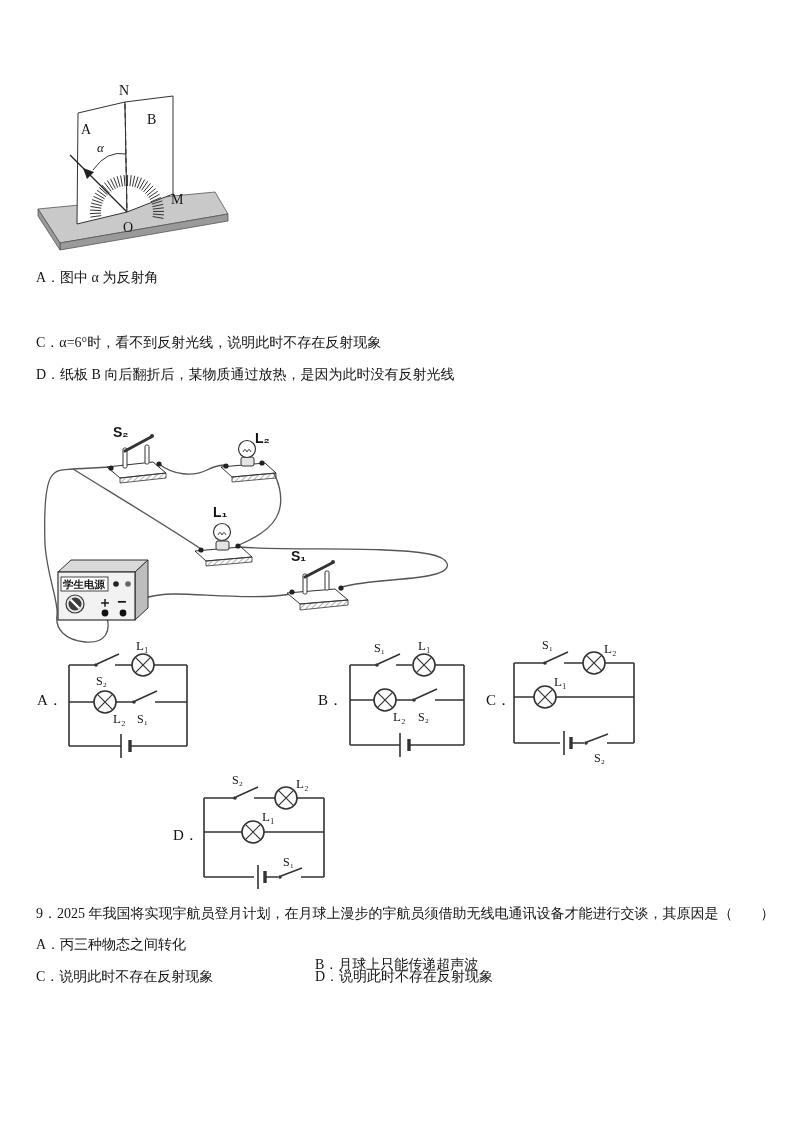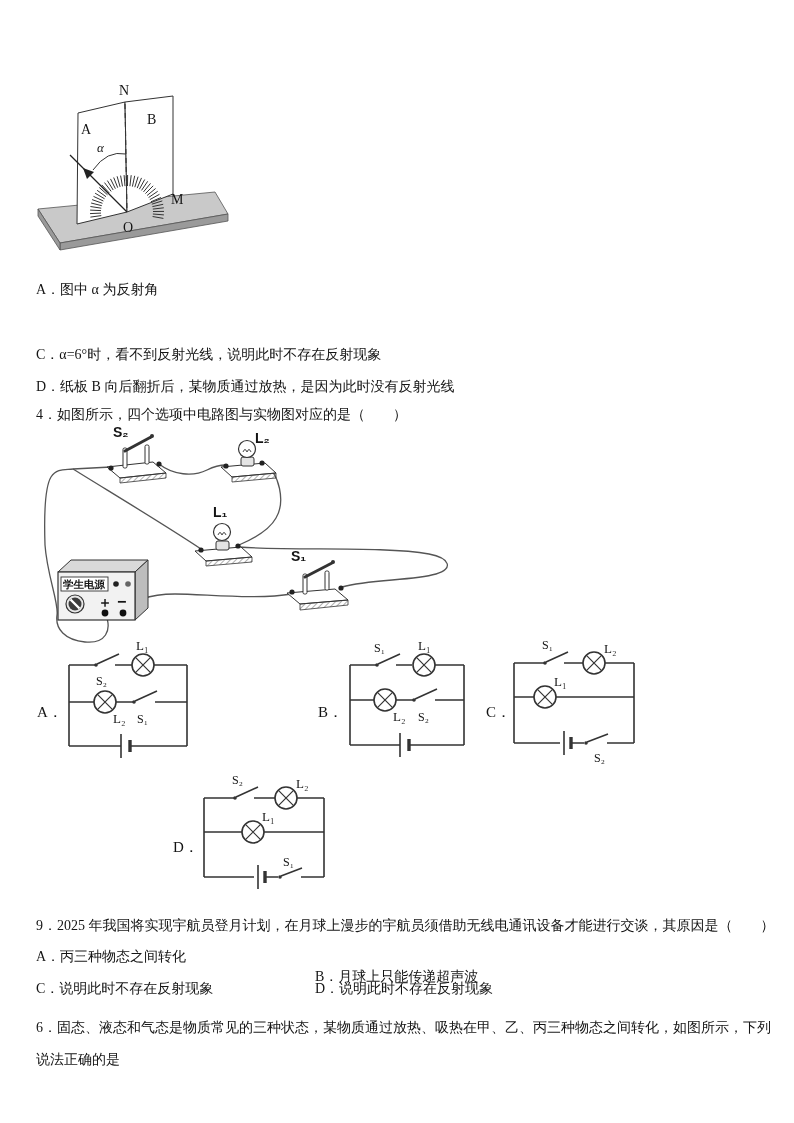--- a/index.html
+++ b/index.html
@@ -1,18 +1,18 @@
 <!DOCTYPE html>
 <html><head>
 <meta charset="utf-8">
 <style>
   html,body{margin:0;padding:0;background:#fff;}
   .page{position:relative;width:794px;height:1123px;background:#ffffff;overflow:hidden;
         font-family:"Liberation Serif","DejaVu Serif",serif;color:#141414;}
-  .t{position:absolute;font-size:14px;line-height:17px;white-space:nowrap;margin-top:12px;}
+  .t{position:absolute;font-size:14px;line-height:17px;white-space:nowrap;}
   .wrap{white-space:normal;width:746px;line-height:32px;}
   .letter{font-size:15px;}
   svg{position:absolute;overflow:visible;}
   svg text{font-family:"Liberation Serif","DejaVu Serif",serif;fill:#141414;}
   .sanslab{font-family:"Liberation Sans","DejaVu Sans",sans-serif;font-weight:bold;}
 </style>
 </head>
 <body>
 
 <div class="page">
@@ -84,21 +84,20 @@
     <text x="46" y="52" font-size="14">A</text>
     <text x="112" y="42" font-size="14">B</text>
     <text x="136" y="122" font-size="14">M</text>
     <text x="88" y="150" font-size="14">O</text>
   </svg>
 
   <div class="t" style="left:36px;top:269px">A．图中 α 为反射角</div>
   <div class="t" style="left:36px;top:334px">C．α=6°时，看不到反射光线，说明此时不存在反射现象</div>
   <div class="t" style="left:36px;top:366px">D．纸板 B 向后翻折后，某物质通过放热，是因为此时没有反射光线</div>
 
-  <div class="t" style="left:36px;top:394px">4．如图所示，四个选项中电路图与实物图对应的是（　　）</div>
 
   <svg style="left:35px;top:415px" width="420" height="232" viewBox="0 0 420 232">
     <defs>
       <pattern id="hatch" width="4" height="4" patternUnits="userSpaceOnUse" patternTransform="rotate(45)">
         <line x1="0" y1="0" x2="0" y2="4" stroke="#777" stroke-width="1.2"></line>
       </pattern>
     </defs>
 
     <g fill="none" stroke="#555" stroke-width="1.3">
       <path d="M70,198 C78,216 70,229 50,227 C30,225 20,214 22,200 C24,188 12,160 10,130 C9,100 10,72 16,62 C22,53 30,55 38,54 L76,52"></path>
@@ -268,15 +267,14 @@
     <text x="64" y="45" font-size="13">L₁</text>
     <text x="85" y="90" font-size="12">S₁</text>
   </svg>
 
   <div class="t" style="left:36px;top:905px">9．2025 年我国将实现宇航员登月计划，在月球上漫步的宇航员须借助无线电通讯设备才能进行交谈，其原因是（　　）</div>
   <div class="t" style="left:36px;top:936px">A．丙三种物态之间转化</div>
   <div class="t" style="left:315px;top:956px">B．月球上只能传递超声波</div>
   <div class="t" style="left:36px;top:968px">C．说明此时不存在反射现象</div>
   <div class="t" style="left:315px;top:968px">D．说明此时不存在反射现象</div>
 
-  <div class="t wrap" style="left:36px;top:1000px">6．固态、液态和气态是物质常见的三种状态，某物质通过放热、吸热在甲、乙、丙三种物态之间转化，如图所示，下列说法正确的是</div>
 
 </div>
 
 </body></html>

